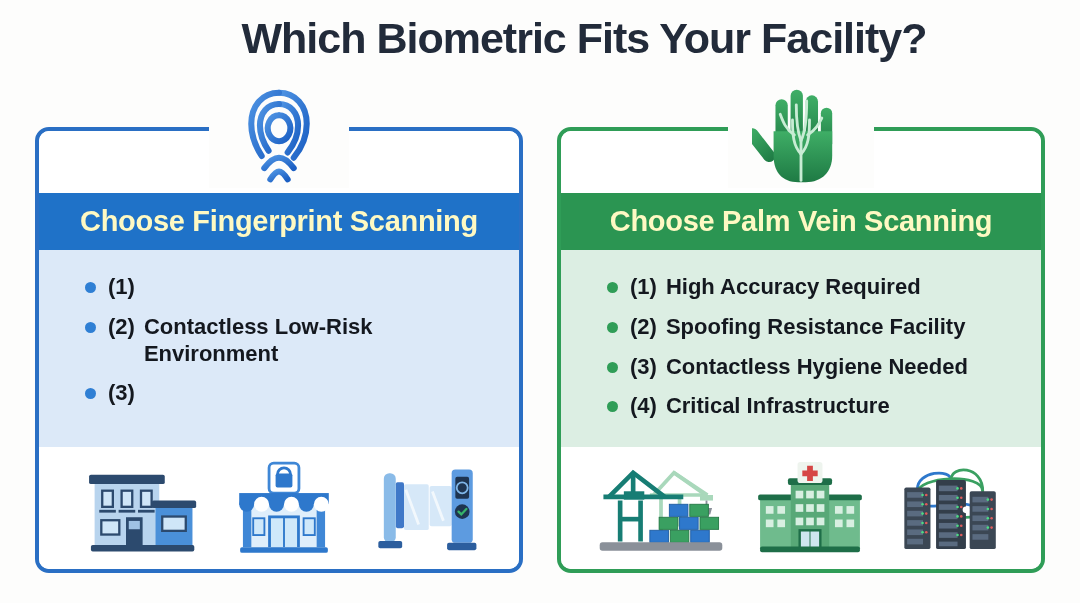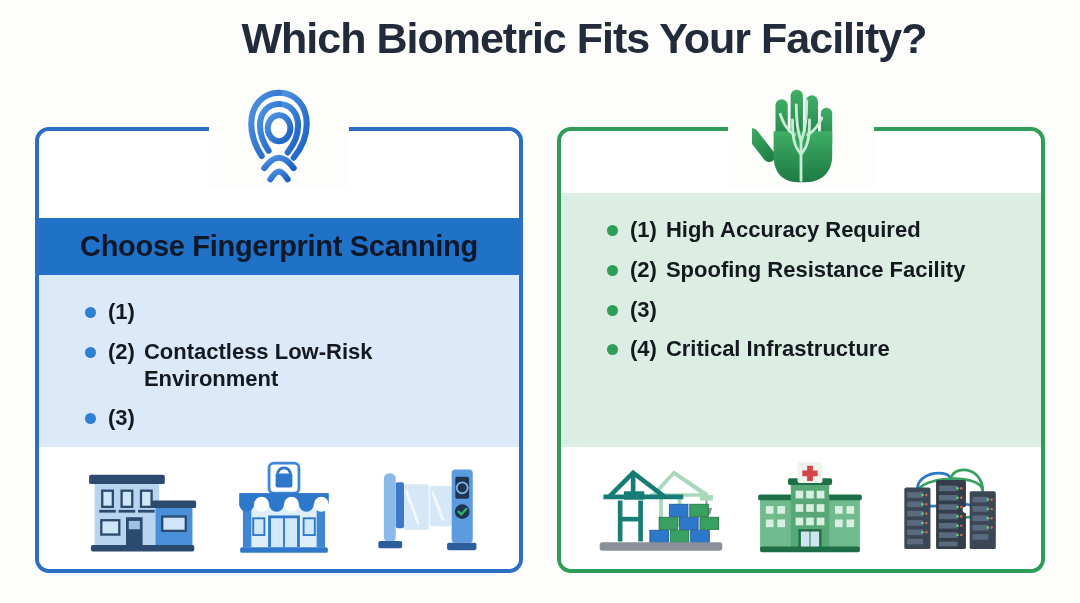--- a/index.html
+++ b/index.html
@@ -19,22 +19,22 @@
   .panel{position:absolute;top:127px;width:488px;height:446px;z-index:1;
          box-sizing:border-box;border:4px solid var(--border,#2a6fc4);
          border-radius:14px;background:#ffffff;overflow:hidden;
          display:flex;flex-direction:column;}
   .panel.left{left:35px;}
   .panel.right{left:557px;}
 
   .panel-gap{height:62px;flex:none;background:#ffffff;}
   .panel-header{height:57px;flex:none;display:flex;align-items:center;
                 justify-content:center;background:var(--accent,#1f72c8);
-                color:#0f172a;font-size:29px;font-weight:bold;
-                letter-spacing:-0.3px;margin-top:25px;}
+                color:#fef9c3;font-size:29px;font-weight:bold;
+                letter-spacing:-0.3px;}
   .panel-body{flex:1;background:var(--body-bg,#e3edf9);
               padding:24px 10px 0 46px;box-sizing:border-box;}
   .bullet-list{list-style:none;margin:0;padding:0;}
   .bullet-item{display:flex;align-items:flex-start;margin-bottom:13px;
                font-size:22px;line-height:1.22;font-weight:bold;color:#14181f;}
   .dot{flex:none;width:11px;height:11px;border-radius:50%;
        background:var(--bullet,#2f7fd4);margin:8px 12px 0 0;}
   .num{flex:none;margin-right:9px;}
   .itext{max-width:350px;}
   .panel-footer{height:122px;flex:none;background:#ffffff;display:flex;
@@ -192,35 +192,37 @@
           <path d="M95.5,54 l3,3 l5.5,-6" fill="none" stroke="#36b36a" stroke-width="2.5" stroke-linecap="round"></path>
           <rect x="83" y="88" width="32" height="8" rx="2" fill="#2c5e9e"></rect>
         </svg>
       </span>
 
     </div>
   </section>
 
   <section class="panel right" style="--accent: #2b9552; --border: #2f9d57; --body-bg: #dceee3; --bullet: #2f9d57;">
     <div class="panel-gap"></div>
+    <div class="panel-header">Choose Palm Vein Scanning</div>
     <div class="panel-body">
       <ul class="bullet-list">
         <li class="bullet-item">
           <span class="dot"></span>
           <span class="num">(1)</span>
           <span class="itext">High Accuracy Required</span>
         </li>
         <li class="bullet-item">
           <span class="dot"></span>
           <span class="num">(2)</span>
           <span class="itext">Spoofing Resistance Facility</span>
         </li>
         <li class="bullet-item">
           <span class="dot"></span>
           <span class="num">(3)</span>
+          <span class="itext">Contactless Hygiene Needed</span>
         </li>
         <li class="bullet-item">
           <span class="dot"></span>
           <span class="num">(4)</span>
           <span class="itext">Critical Infrastructure</span>
         </li>
       </ul>
     </div>
     <div class="panel-footer">
 

